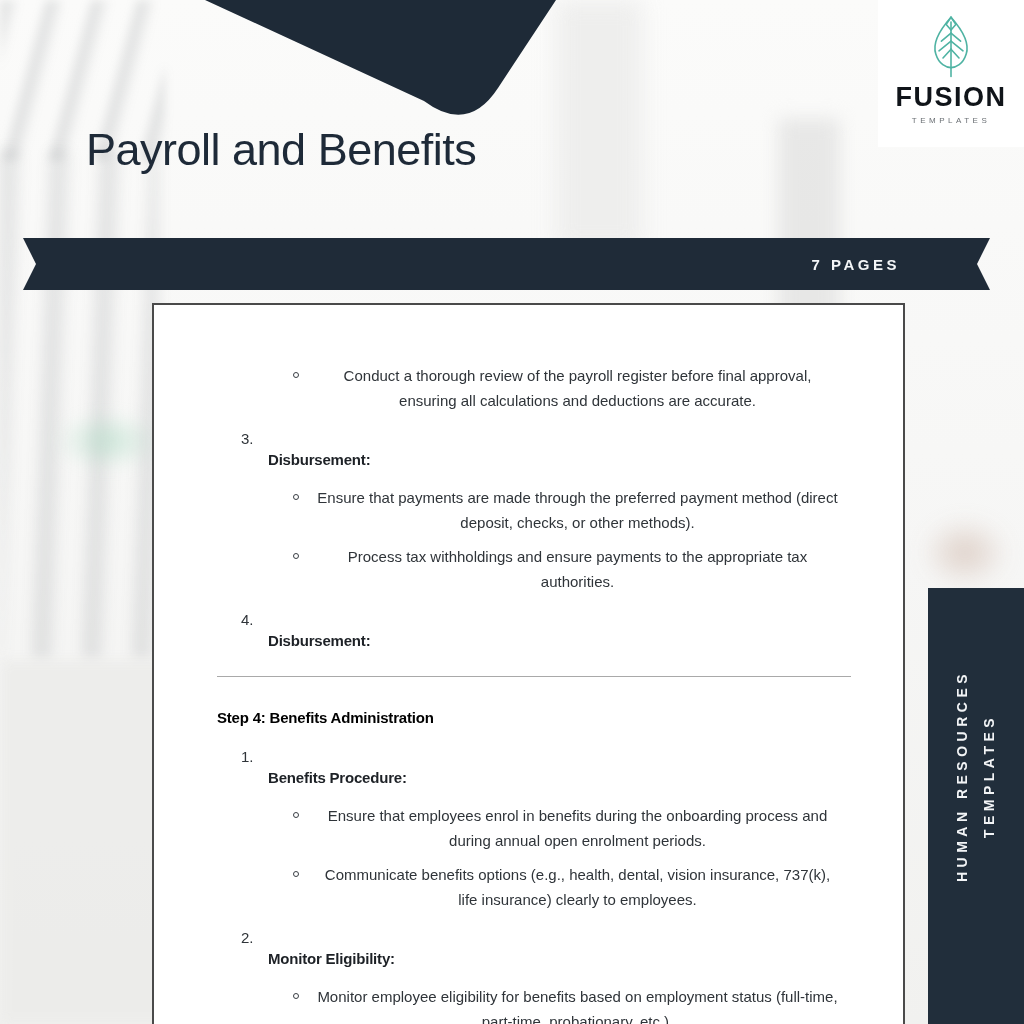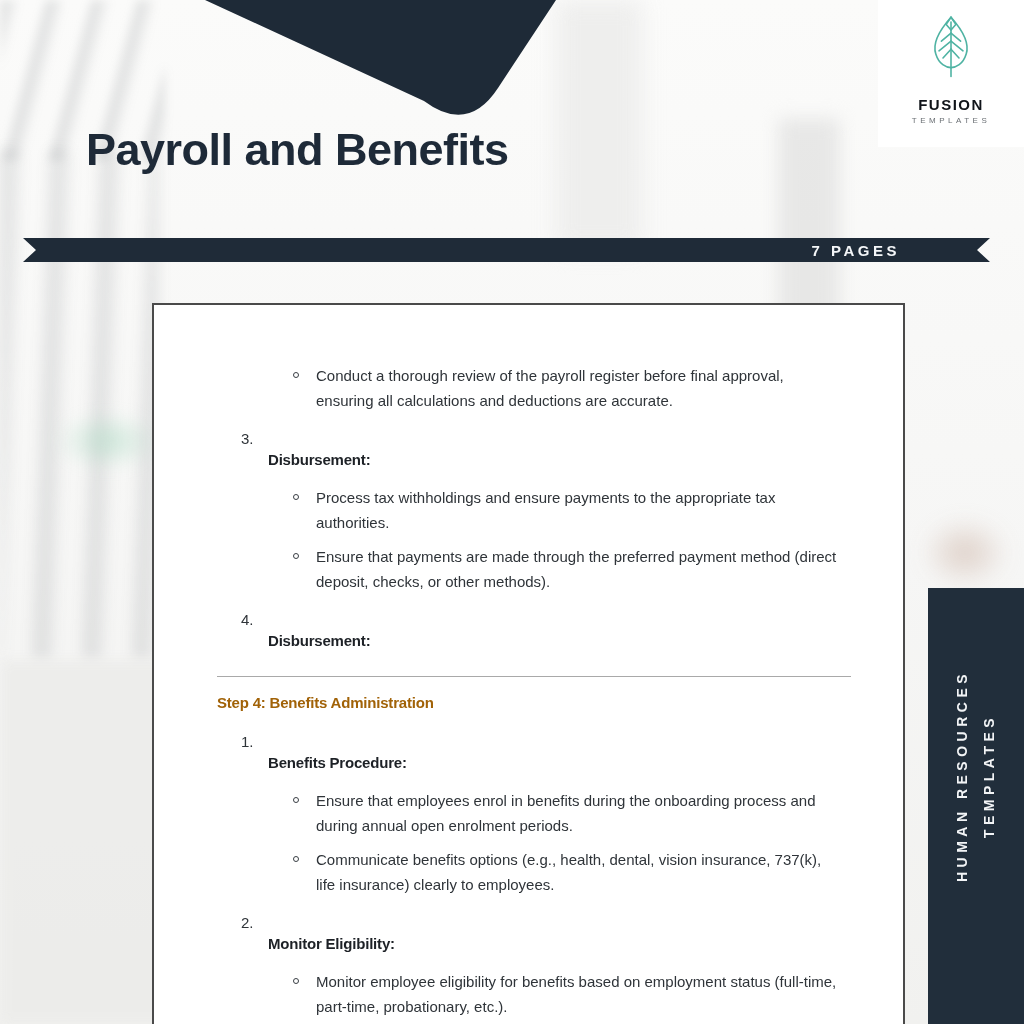--- a/index.html
+++ b/index.html
@@ -29,47 +29,47 @@
   .bg-left-bottom { left:0; top:660px; width:165px; height:364px;
     background:#ececea; filter:blur(6px); opacity:.85; }
 
   
   .top-shape { position:absolute; left:0; top:0; width:600px; height:150px; z-index:2; }
 
   
   .logo-box { position:absolute; left:878px; top:0; width:146px; height:147px;
     background:#ffffff; z-index:3; display:flex; flex-direction:column; align-items:center; padding-top:14px; }
   .logo-leaf { width:48px; height:64px; }
-  .logo-name { font-size:15px; font-weight:bold; letter-spacing:1.5px; color:#101419; margin-top:18px; }
+  .logo-name { font-size:27px; font-weight:bold; letter-spacing:1.5px; color:#101419; margin-top:4px; }
   .logo-sub { font-size:8px; letter-spacing:3.5px; color:#6a6f74; margin-top:3px; }
 
   
   .title { position:absolute; left:86px; top:126px; z-index:2;
-    font-size:45px; line-height:47px; font-weight:bold; letter-spacing:-0.5px; color:#1e2a38; }
+    font-size:45px; line-height:47px; font-weight:normal; letter-spacing:-0.5px; color:#1e2a38; }
 
   
-  .ribbon { position:absolute; left:23px; top:238px; width:967px; height:24px; z-index:3;
+  .ribbon { position:absolute; left:23px; top:238px; width:967px; height:52px; z-index:3;
     background:#1f2b38;
     clip-path:polygon(0 0, 100% 0, calc(100% - 13px) 50%, 100% 100%, 0 100%, 13px 50%);
     display:flex; align-items:center; justify-content:flex-end; }
   .ribbon-label { color:#f4f6f8; font-size:15px; font-weight:bold; letter-spacing:3.5px; padding-right:90px; }
 
   
   .page { position:absolute; left:152px; top:303px; width:753px; height:790px;
     background:#ffffff; border:2px solid #4a4a4a; z-index:2; }
   .doc-content { padding:58px 52px 0 63px; font-size:15px; line-height:25px; color:#2f3439; }
-  .doc-bullet { display:flex; margin-left:76px; margin-bottom:9px; }
+  .doc-bullet { display:flex; margin-left:76px; margin-bottom:9px;text-align:center; }
   .doc-bullet .marker { flex:0 0 auto; width:6px; height:6px; border:1.6px solid #3a3f45;
     border-radius:50%; margin-top:9px; }
   .doc-bullet .btext { padding-left:17px; max-width:540px; }
   .doc-numbered { display:flex; margin:13px 0 13px 24px; }
   .doc-numbered .num { width:27px; flex:0 0 auto; }
   .doc-numbered .lbl { font-weight:bold; color:#1d2126; letter-spacing:-0.2px;margin-top:21px; }
   .doc-divider { border-top:1px solid #a9a9a9; margin:23px 0 0 0; }
-  .doc-heading { font-weight:bold; color:#a16207; margin:13px 0 14px 0; letter-spacing:-0.2px; }
+  .doc-heading { font-weight:bold; color:#000000; margin:28px 0 14px 0; letter-spacing:-0.2px; }
 
   
   .side-bar { position:absolute; left:928px; top:588px; width:96px; height:436px;
     background:#212e3b; z-index:3; }
   .side-text { position:absolute; left:50%; top:188px; width:400px;
     transform:translate(-50%,-50%) rotate(-90deg);
     text-align:center; color:#f2f4f6; font-size:14px; font-weight:bold;
     letter-spacing:4.5px; line-height:27px; white-space:nowrap; }
 </style>
 </head>
@@ -119,25 +119,25 @@
       <div class="doc-bullet">
         <span class="marker"></span>
         <span class="btext">Conduct a thorough review of the payroll register before final approval, ensuring all calculations and deductions are accurate.</span>
       </div>
       <div class="doc-numbered">
         <span class="num">3.</span>
         <span class="lbl">Disbursement:</span>
       </div>
       <div class="doc-bullet">
         <span class="marker"></span>
-        <span class="btext">Process tax withholdings and ensure payments to the appropriate tax authorities.</span>
+        <span class="btext">Ensure that payments are made through the preferred payment method (direct deposit, checks, or other methods).</span>
       </div>
       <div class="doc-bullet">
         <span class="marker"></span>
-        <span class="btext">Ensure that payments are made through the preferred payment method (direct deposit, checks, or other methods).</span>
+        <span class="btext">Process tax withholdings and ensure payments to the appropriate tax authorities.</span>
       </div>
       <div class="doc-numbered">
         <span class="num">4.</span>
         <span class="lbl">Disbursement:</span>
       </div>
       <div class="doc-divider"></div>
       <div class="doc-heading">Step 4: Benefits Administration</div>
       <div class="doc-numbered">
         <span class="num">1.</span>
         <span class="lbl">Benefits Procedure:</span>

